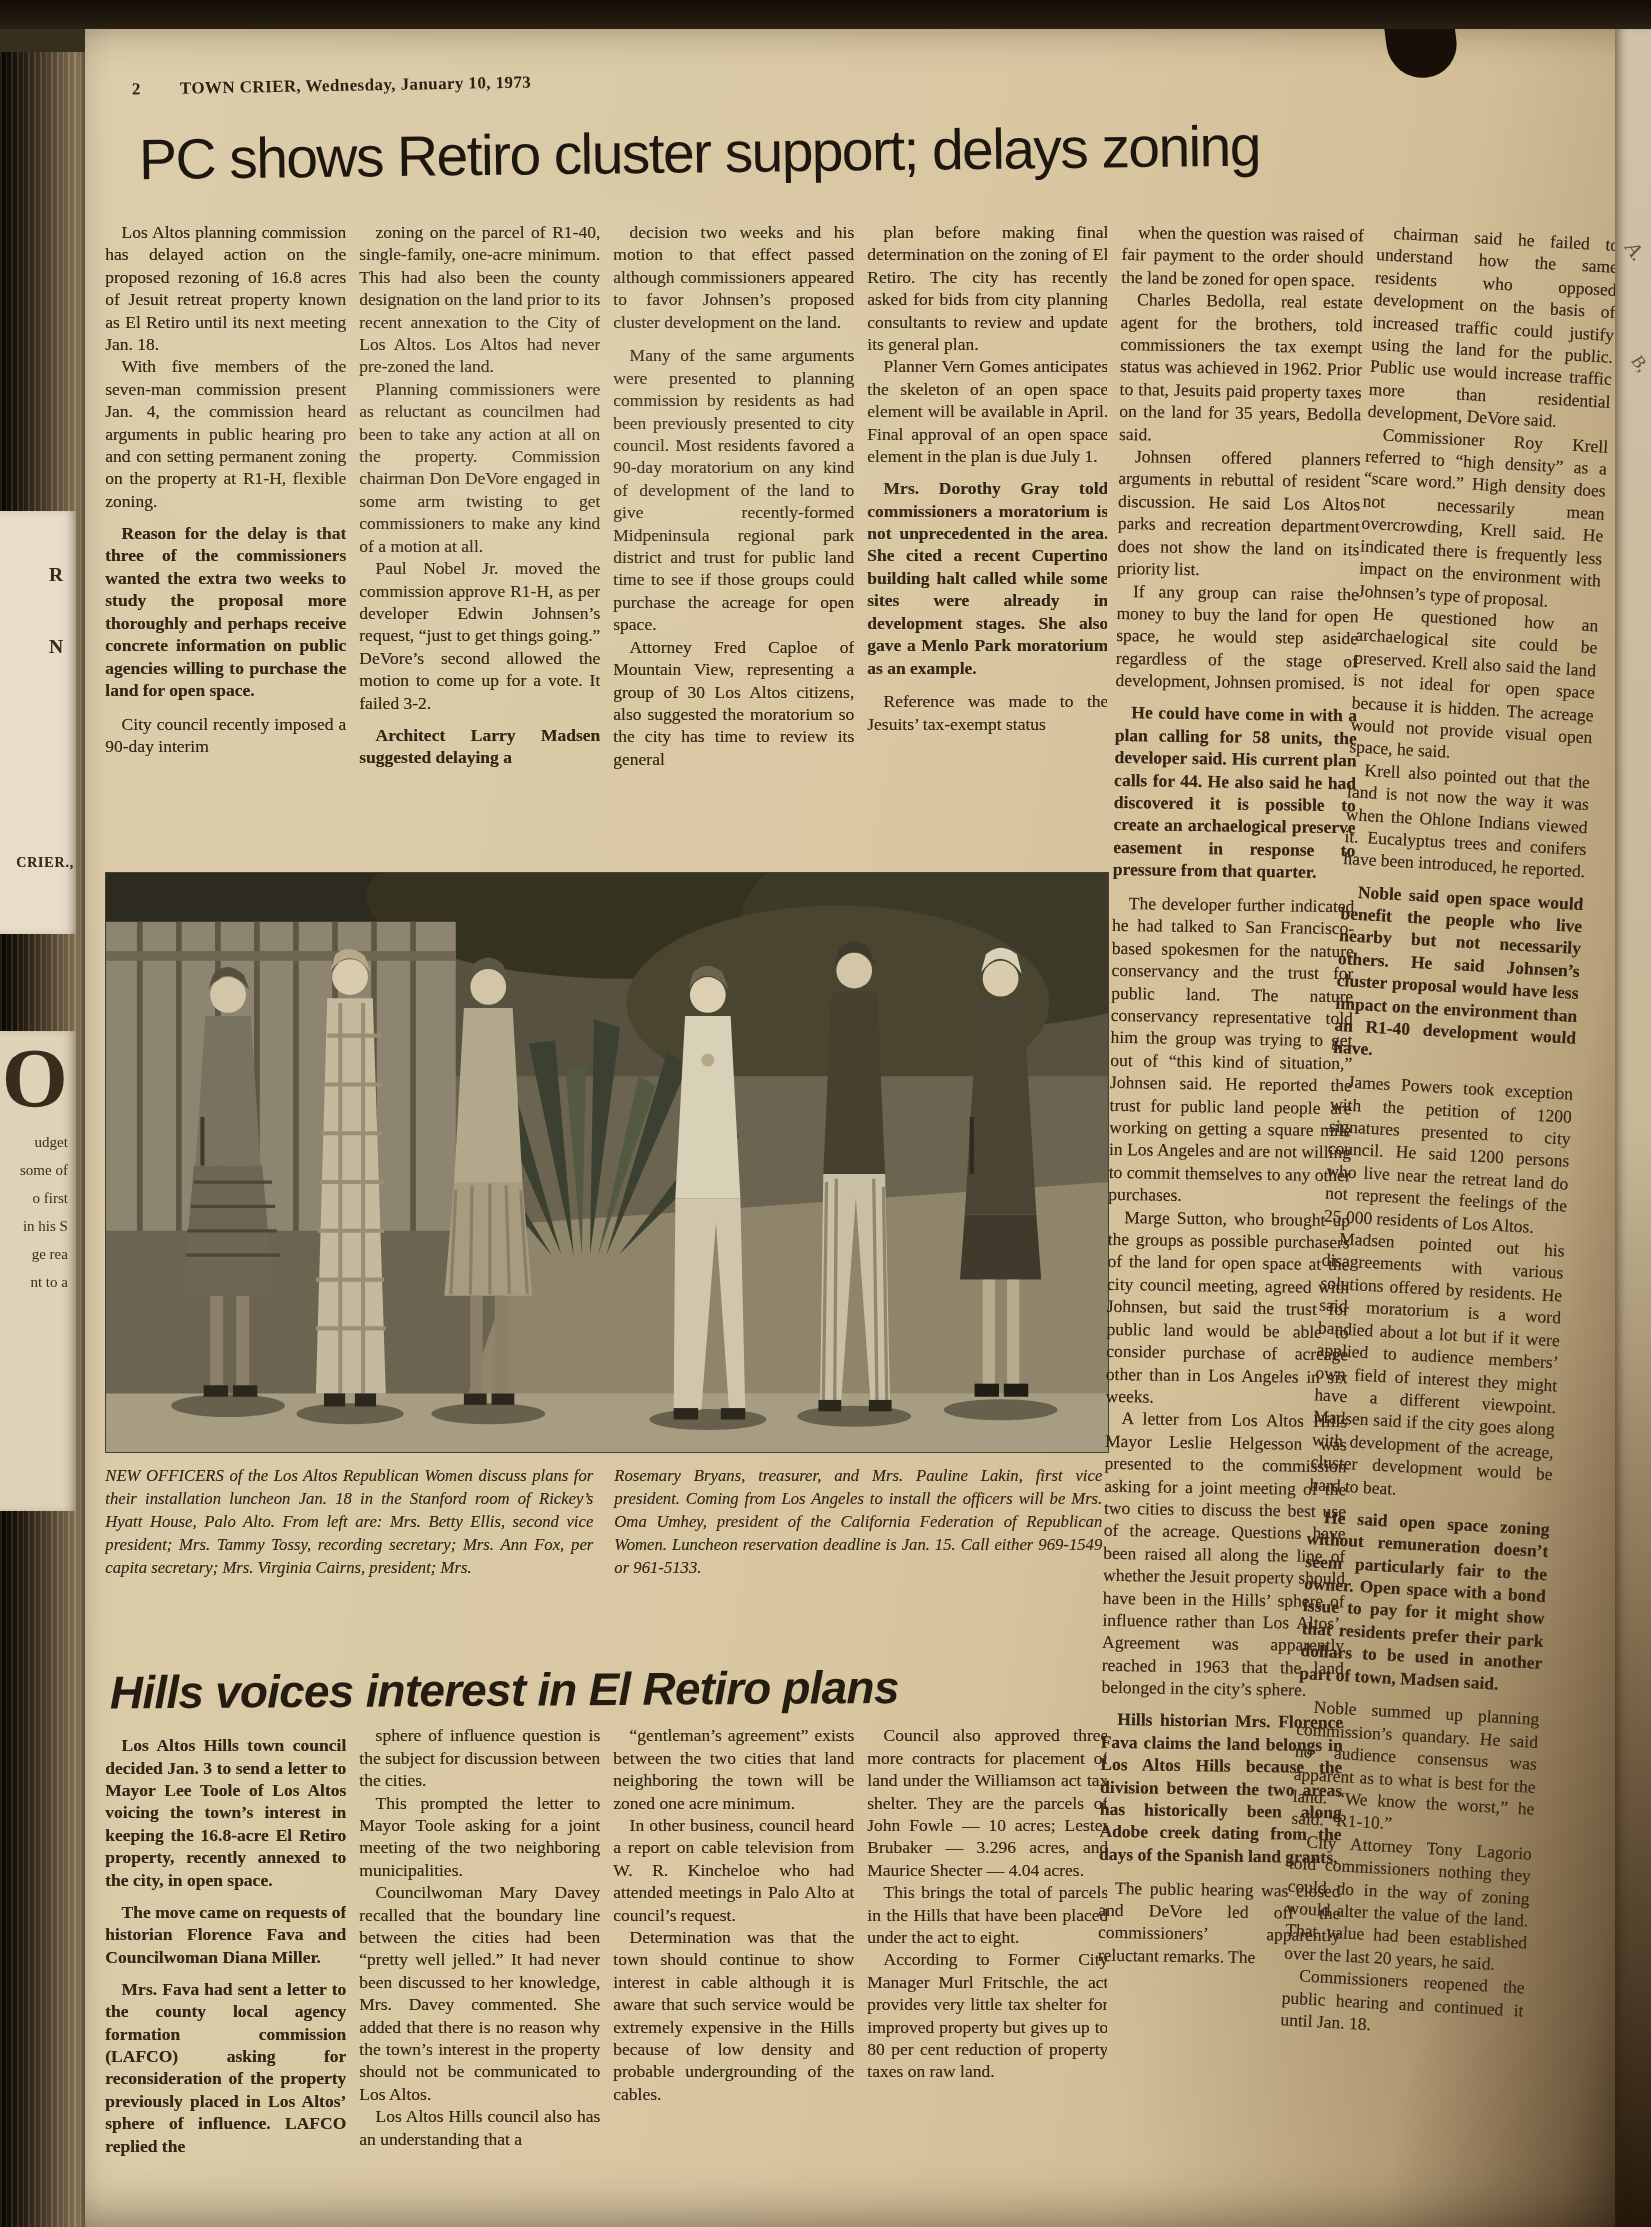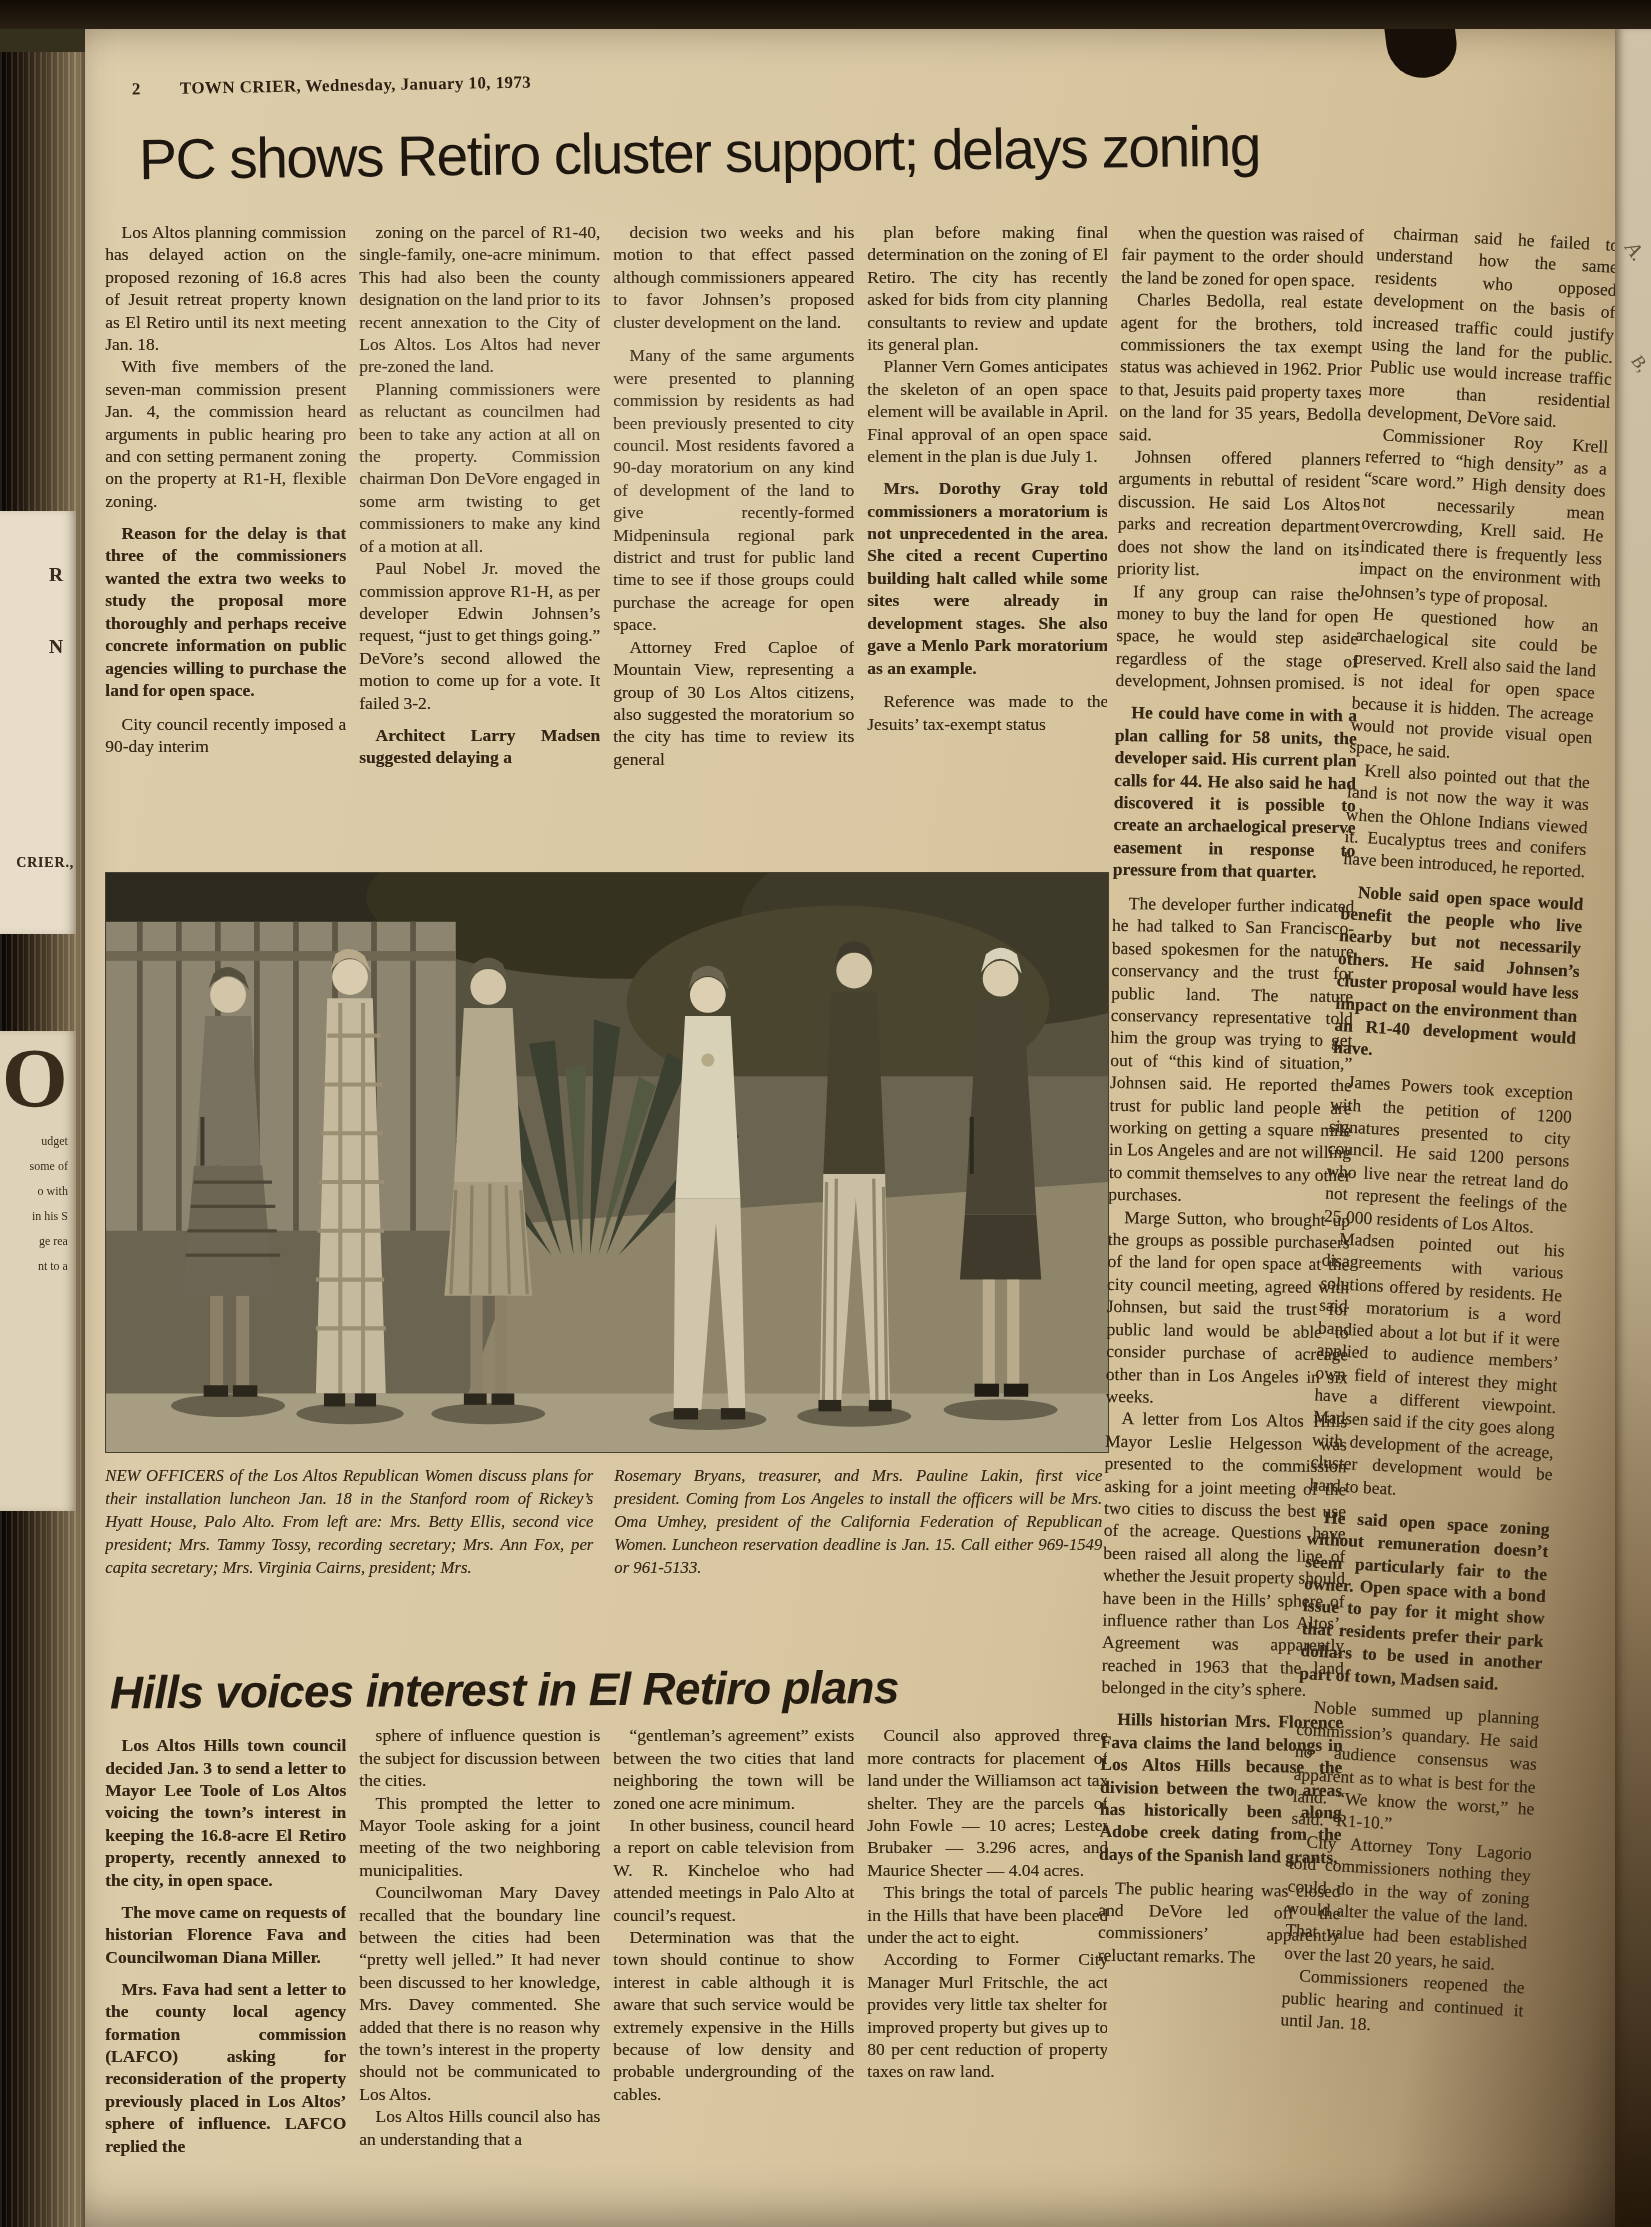--- a/index.html
+++ b/index.html
@@ -15,21 +15,21 @@
   
   .clip1,.clip2{position:absolute;left:0;width:76px;overflow:hidden;
     box-shadow:inset -8.1px 0 11.4px -6.5px rgba(40,25,10,.55);color:#3a2c1c;}
   .clip1{top:511px;height:423px;background:#e7ddc8;}
   .clip2{top:1031px;height:480px;background:#ded2b8;}
   .clip1 p,.clip2 p{margin:0;text-align:right;padding-right:13px;font-weight:bold;font-size:15.4px;line-height:1;}
   .clip1 p:nth-child(1){margin-top:54px;font-size:19.5px;}
   .clip1 p:nth-child(2){margin-top:52px;font-size:19.5px;}
   .clip1 p:nth-child(3){margin-top:200px;font-size:14px;letter-spacing:0.8px;}
   .clip2 .bigO{font-size:85px;font-weight:bold;text-align:right;padding-right:8.1px;margin:4.9px 0 14.6px 0;line-height:1;}
-  .clip2 p.frag{font-weight:normal;font-size:12px;margin-top:13px;padding-right:8.1px;}
+  .clip2 p.frag{font-weight:normal;font-size:15px;margin-top:13px;padding-right:8.1px;}
   
   .sheet{position:absolute;left:85px;top:29px;width:1567px;height:2198px;
     background:linear-gradient(100deg,#ddcdab 0%,#d9c7a2 50%,#d2bf97 72%,#b7a17a 86%,#735d41 95%,#2f2315 100%);
     box-shadow:inset 0 -33px 49px -24.4px rgba(30,18,8,.45), inset 0 24.4px 41px -28.5px rgba(30,18,8,.4);
     overflow:hidden;color:#332616;}
   .sheet::after{content:"";position:absolute;inset:0;pointer-events:none;
     background:radial-gradient(ellipse 732px 406px at 30% 18%,rgba(255,250,235,.14),transparent 60%),
                radial-gradient(ellipse 569px 732px at 85% 80%,rgba(60,40,15,.14),transparent 70%);}
   .right-page-strip{position:absolute;right:0;top:0;width:37px;height:100%;
     background:linear-gradient(180deg,#cfc2a9 0%,#c6b796 50%,#8a7455 72%,#241709 100%);
@@ -81,21 +81,21 @@
       <p class="para">R</p>
       <p class="para">N</p>
       <p class="para">CRIER.,</p>
     </div>
 
   <div class="clip2">
     <div class="bigO">O</div>
     <div>
         <p class="frag">udget</p>
         <p class="frag">some of</p>
-        <p class="frag">o with</p>
+        <p class="frag">o first</p>
         <p class="frag">in his S</p>
         <p class="frag">ge rea</p>
         <p class="frag">nt to a</p>
       </div>
   </div>
 
   <div class="sheet">
 
     <div class="mast">
       <span>2</span>

